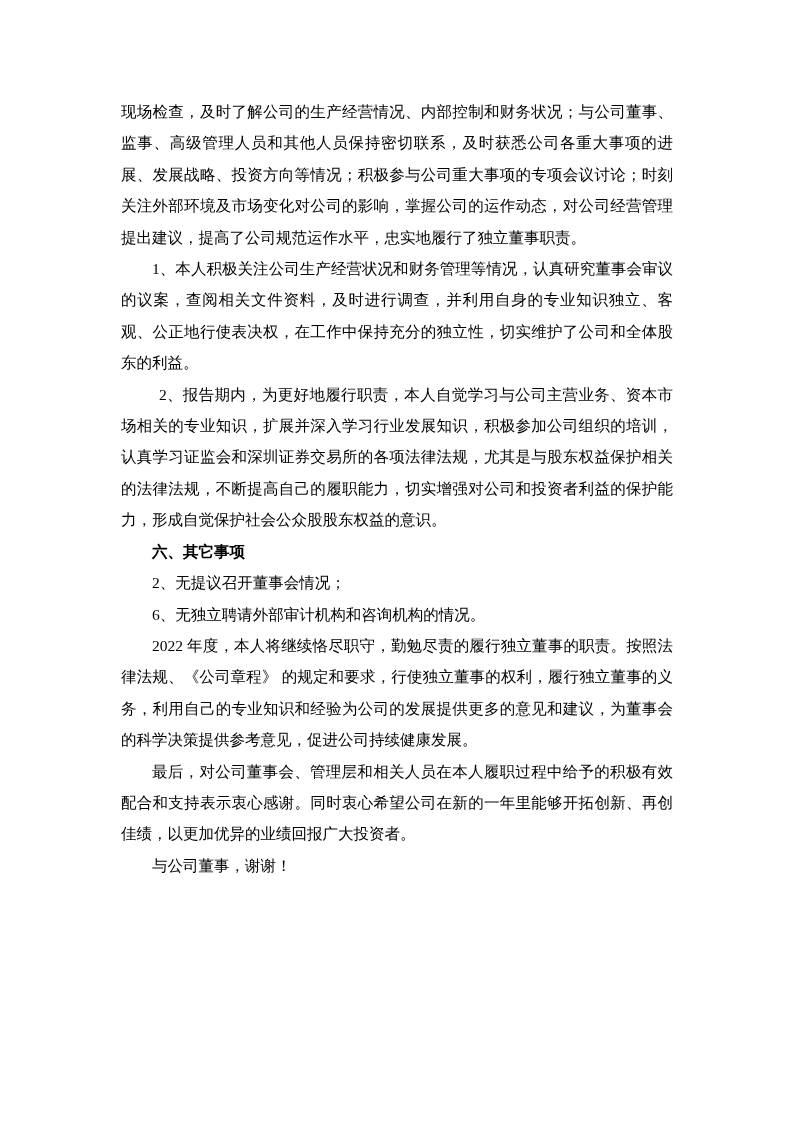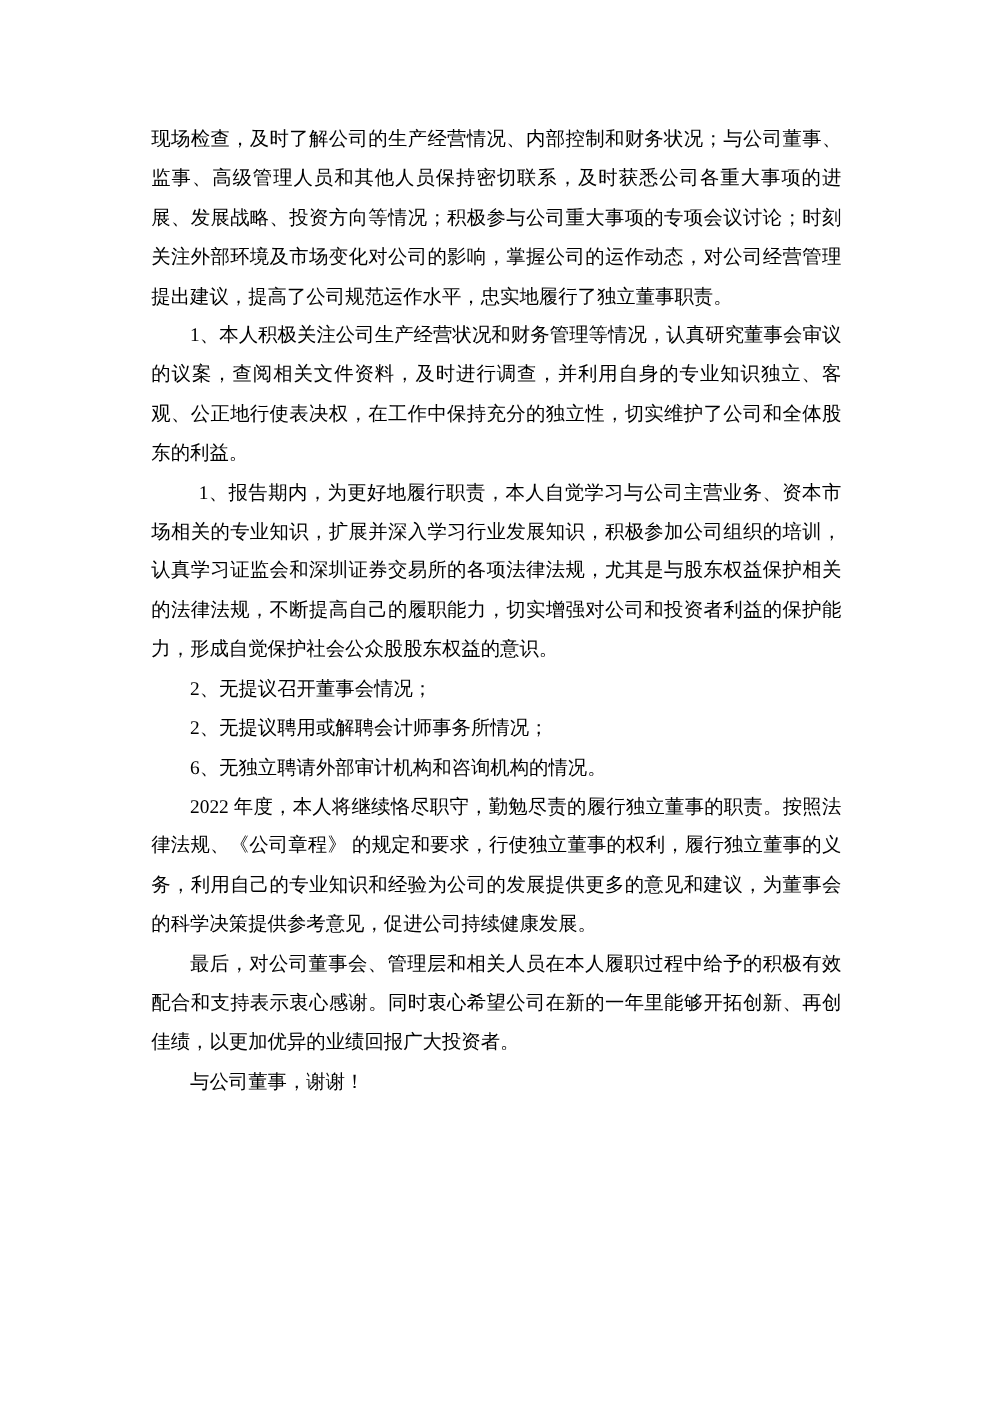--- a/index.html
+++ b/index.html
@@ -40,26 +40,26 @@
 </style>
 </head>
 <body>
 
 <div class="page">
   <p class="no-indent">现场检查，及时了解公司的生产经营情况、内部控制和财务状况；与公司董事、监事、高级管理人员和其他人员保持密切联系，及时获悉公司各重大事项的进展、发展战略、投资方向等情况；积极参与公司重大事项的专项会议讨论；时刻关注外部环境及市场变化对公司的影响，掌握公司的运作动态，对公司经营管理提出建议，提高了公司规范运作水平，忠实地履行了独立董事职责。</p>
 
 
   <p>1、本人积极关注公司生产经营状况和财务管理等情况，认真研究董事会审议的议案，查阅相关文件资料，及时进行调查，并利用自身的专业知识独立、客观、公正地行使表决权，在工作中保持充分的独立性，切实维护了公司和全体股东的利益。</p>
 
-  <p class="indent-extra">1、报告期内，为更好地履行职责，本人自觉学习与公司主营业务、资本市场相关的专业知识，扩展并深入学习行业发展知识，积极参加公司组织的培训，认真学习证监会和深圳证券交易所的各项法律法规，尤其是与股东权益保护相关的法律法规，不断提高自己的履职能力，切实增强对公司和投资者利益的保护能力，形成自觉保护社会公众股股东权益的意识。</p>
+  <p class="indent-extra">2、报告期内，为更好地履行职责，本人自觉学习与公司主营业务、资本市场相关的专业知识，扩展并深入学习行业发展知识，积极参加公司组织的培训，认真学习证监会和深圳证券交易所的各项法律法规，尤其是与股东权益保护相关的法律法规，不断提高自己的履职能力，切实增强对公司和投资者利益的保护能力，形成自觉保护社会公众股股东权益的意识。</p>
 
+  <p class="heading">六、其它事项</p>
 
   <p>2、无提议召开董事会情况；</p>
 
-  <p>2、无提议聘用或解聘会计师事务所情况；</p>
 
   <p>6、无独立聘请外部审计机构和咨询机构的情况。</p>
 
 
   <p>2022 年度，本人将继续恪尽职守，勤勉尽责的履行独立董事的职责。按照法律法规、《公司章程》 的规定和要求，行使独立董事的权利，履行独立董事的义务，利用自己的专业知识和经验为公司的发展提供更多的意见和建议，为董事会的科学决策提供参考意见，促进公司持续健康发展。</p>
 
   <p>最后，对公司董事会、管理层和相关人员在本人履职过程中给予的积极有效配合和支持表示衷心感谢。同时衷心希望公司在新的一年里能够开拓创新、再创佳绩，以更加优异的业绩回报广大投资者。</p>
 
   <p>与公司董事，谢谢！</p>
 </div>

